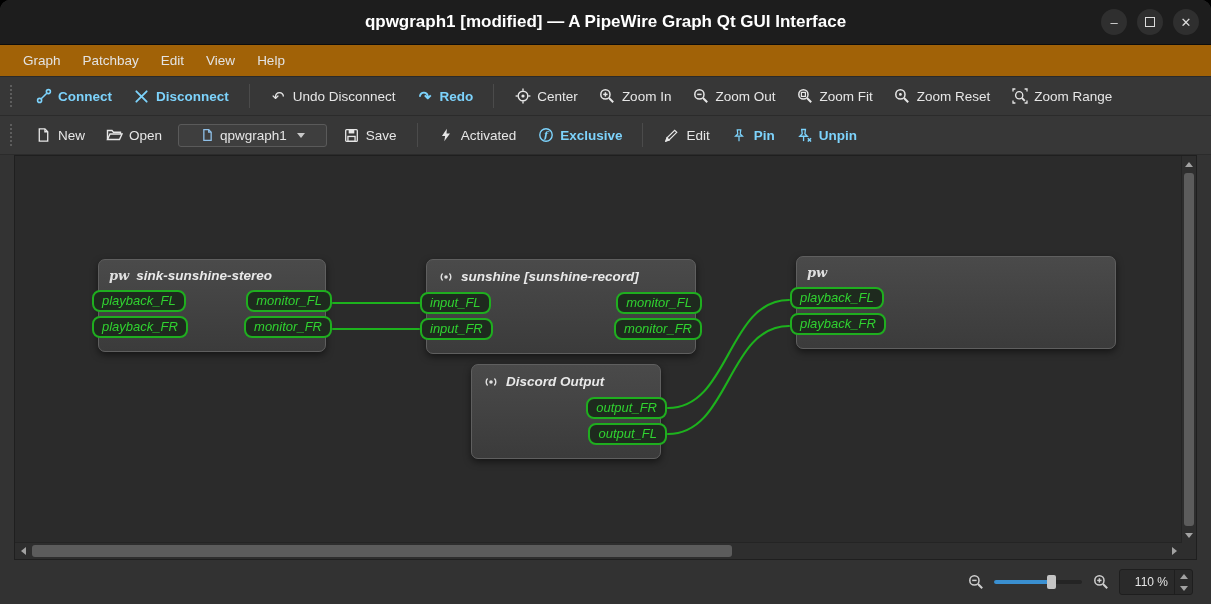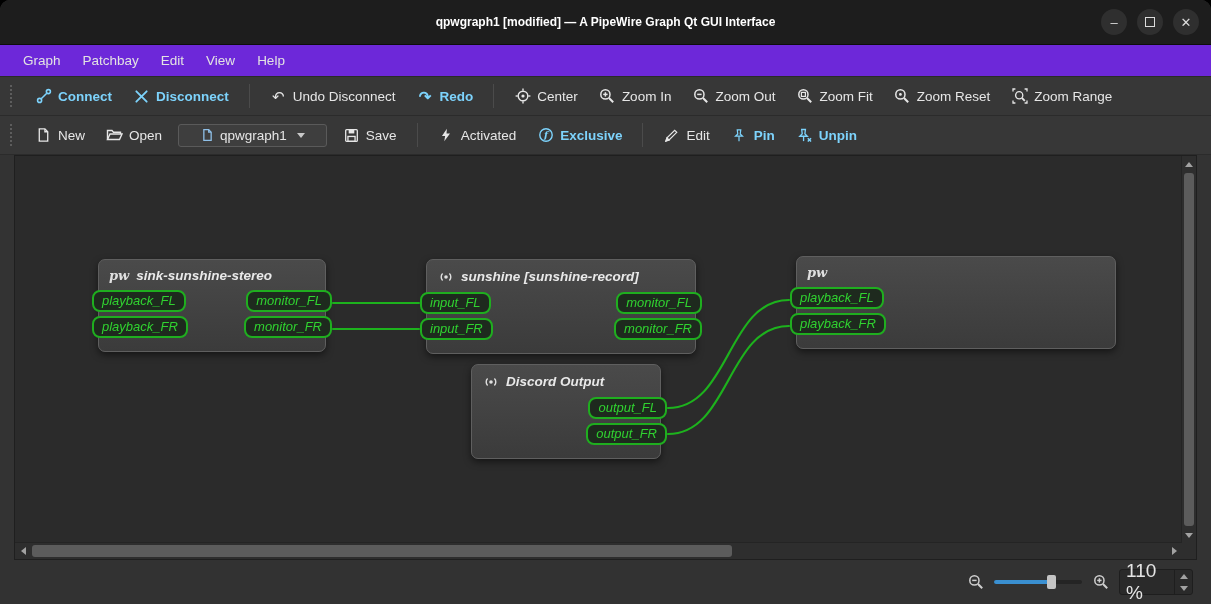--- a/index.html
+++ b/index.html
@@ -2,27 +2,27 @@
 <html><head>
 <meta charset="utf-8">
 <style>
   html,body{margin:0;padding:0;background:#000;width:1211px;height:604px;overflow:hidden;
     font-family:"Liberation Sans",sans-serif;font-size:13px;-webkit-font-smoothing:antialiased;}
   .window{width:1211px;height:604px;background:#333333;border-radius:10px 10px 0 0;overflow:hidden;
     display:flex;flex-direction:column;}
   
   .titlebar{height:44px;background:#1d1d1d;display:flex;align-items:center;justify-content:center;
     position:relative;border-bottom:1px solid #0d0d0d;flex:0 0 auto;}
-  .title{color:#ffffff;font-weight:bold;font-size:12px;}
+  .title{color:#ffffff;font-weight:bold;font-size:17px;}
   .win-controls{position:absolute;right:12px;top:0;height:100%;display:flex;align-items:center;gap:10px;}
   .win-btn{width:26px;height:26px;border-radius:50%;background:#2f2f2f;color:#dcdcdc;display:flex;
     align-items:center;justify-content:center;font-size:13px;line-height:1;}
   .max-glyph{width:8px;height:8px;border:1.4px solid #dcdcdc;display:inline-block;}
   
-  .menubar{height:31px;background:#6d28d9;border-bottom:1px solid #2a2a2a;display:flex;
+  .menubar{height:31px;background:#a16207;border-bottom:1px solid #2a2a2a;display:flex;
     align-items:stretch;padding-left:12px;flex:0 0 auto;}
   .menu-item{padding:0 11px;display:flex;align-items:center;color:#e3e3e3;font-size:13.5px;}
   .menu-item::first-letter{text-decoration:underline;}
   
   .toolbar{height:38px;background:#373737;border-bottom:1px solid #2b2b2b;display:flex;
     align-items:center;padding:0 6px;gap:3px;flex:0 0 auto;}
   .grip{width:3px;height:22px;border-left:2px dotted #5d5d5d;margin:0 8px 0 4px;}
   .tsep{width:1px;height:24px;background:#4b4b4b;margin:0 8px;}
   .tbtn{display:flex;align-items:center;gap:6px;padding:5px 9px;border-radius:3px;color:#e6e6e6;
     font-size:13.5px;white-space:nowrap;}
@@ -68,21 +68,21 @@
   
   .statusbar{height:48px;display:flex;align-items:center;padding:0 18px;background:#323232;flex:1 1 auto;}
   .zoom-cluster{margin-left:auto;display:flex;align-items:center;gap:10px;color:#cfcfcf;}
   .slider{width:88px;height:18px;position:relative;}
   .slider-track{position:absolute;top:7px;left:0;right:0;height:4px;background:#242424;border-radius:2px;}
   .slider-fill{position:absolute;top:7px;left:0;width:56px;height:4px;background:#3a8fd0;border-radius:2px;}
   .slider-handle{position:absolute;left:53px;top:2px;width:9px;height:14px;background:#c4c4c4;border-radius:2px;}
   .spinbox{display:flex;align-items:stretch;background:#2a2a2a;border:1px solid #1e1e1e;border-radius:3px;
     height:26px;width:74px;box-sizing:border-box;}
   .spin-value{flex:1;display:flex;align-items:center;justify-content:flex-end;padding:0 6px;
-    color:#e5e5e5;font-size:19px;}
+    color:#e5e5e5;font-size:12px;}
   .spin-btns{width:17px;display:flex;flex-direction:column;border-left:1px solid #1e1e1e;}
   .spin-btn{flex:1;display:flex;align-items:center;justify-content:center;}
 </style>
 </head>
 <body>
 
 <div class="window">
 
   <div class="titlebar">
     <div class="title">qpwgraph1 [modified] — A PipeWire Graph Qt GUI Interface</div>
@@ -383,24 +383,24 @@
           <span class="icon" style="color:#e0e0e0;">
             <svg width="16" height="16" viewBox="0 0 16 16" stroke="currentColor" fill="none" stroke-width="1.4">
               <circle cx="8" cy="8" r="1.8" fill="currentColor" stroke="none"></circle>
               <path d="M4.6 4.6 a4.8 4.8 0 0 0 0 6.8"></path>
                 <path d="M11.4 4.6 a4.8 4.8 0 0 1 0 6.8"></path>
             </svg>
           </span>
           <span>Discord Output</span>
         </div>
         <div class="node-row">
+          <span class="port out">output_FR</span>
+        </div>
+        <div class="node-row">
           <span class="port out">output_FL</span>
-        </div>
-        <div class="node-row">
-          <span class="port out">output_FR</span>
         </div>
       </div>
 
     </div>
 
     <div class="vscroll">
       <div class="sb-btn" style="top:2px;left:0;right:0;height:12px;">
           <span class="arr arr-up"></span>
         </div>
       <div class="sb-handle v-handle"></div>

